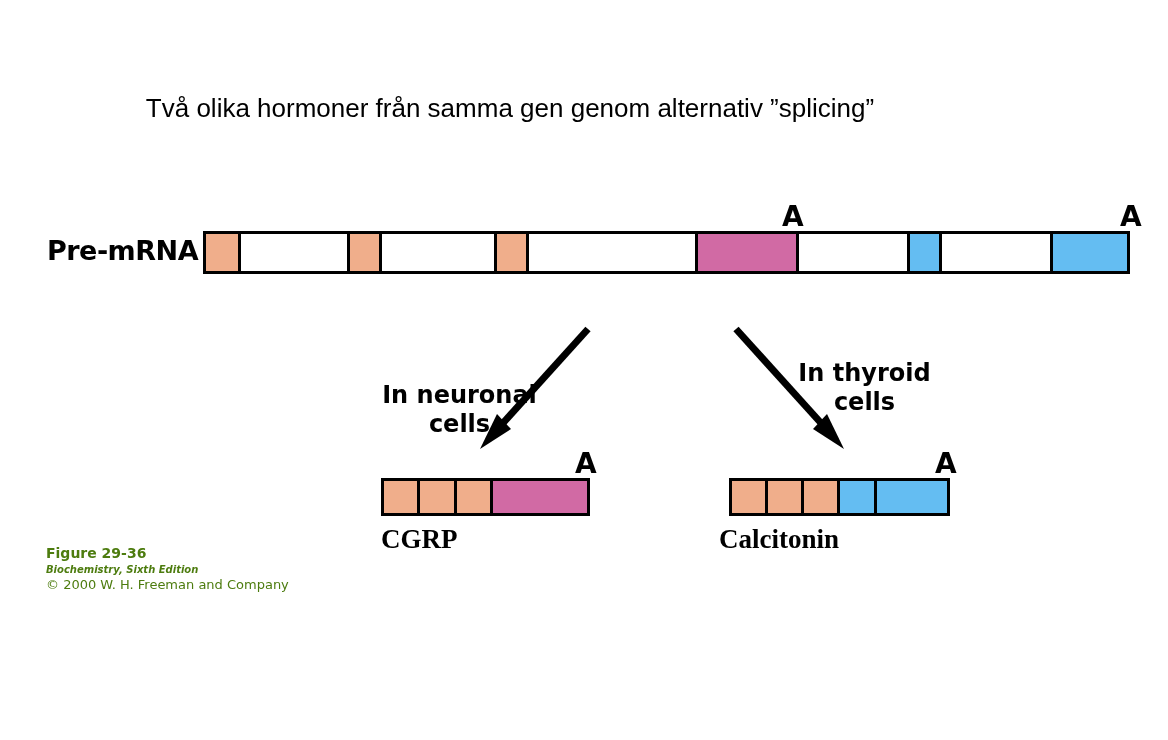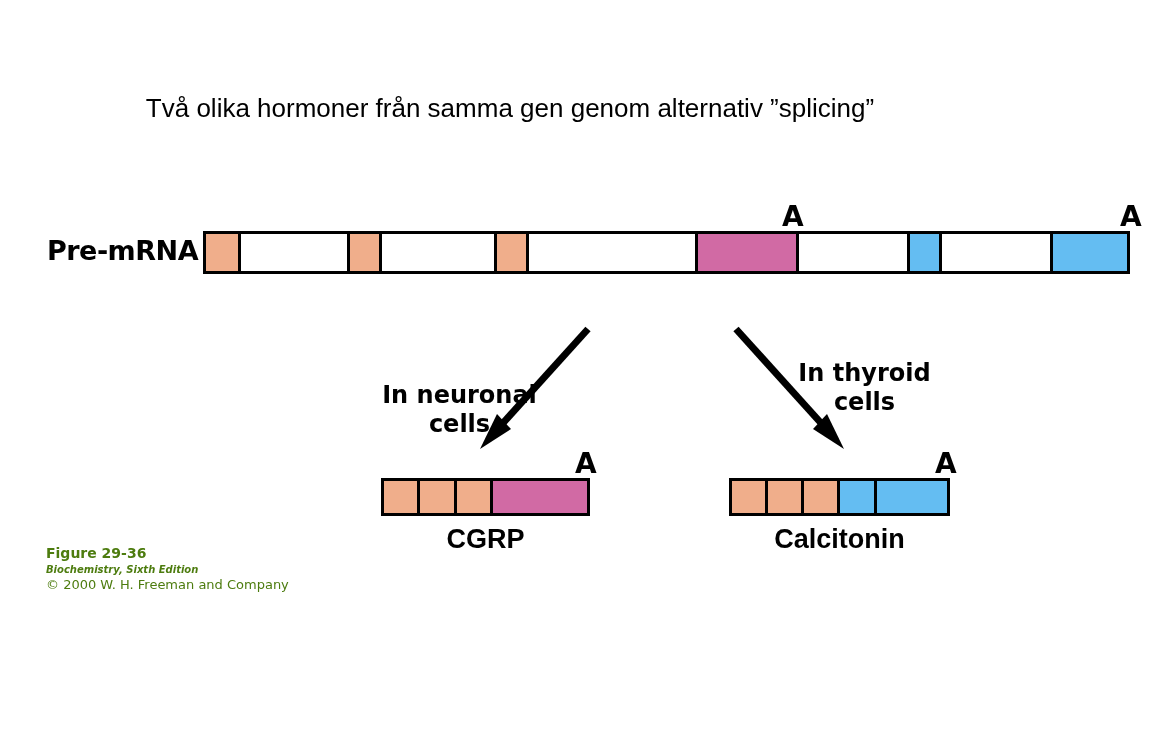--- a/index.html
+++ b/index.html
@@ -117,22 +117,22 @@
   #calcitonin-bar {
     left: 729px;
     top: 478px;
     width: 221px;
     height: 38px;
   }
   .product-name {
     position: absolute;
     font-size: 27px;
     font-weight: 700;
-    font-family: Liberation Sans, sans-serif;
-    text-align: center;
+    font-family: Liberation Serif, serif;
+    text-align: left;
     line-height: 1;
     white-space: pre;
   }
   #cgrp-name       { left: 381px; top: 526px; width: 209px; }
   #calcitonin-name { left: 719px; top: 526px; width: 241px; }
 
   
   #figure-caption {
     position: absolute;
     left: 46px;

